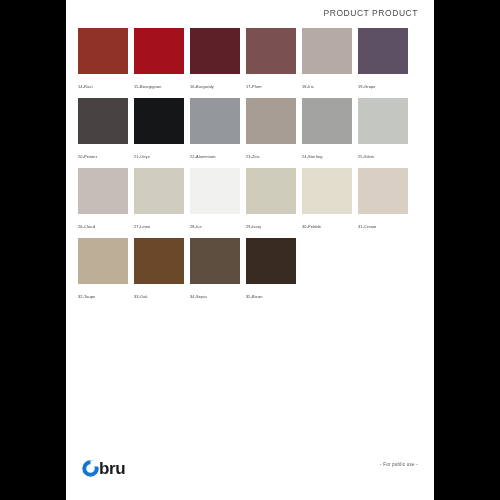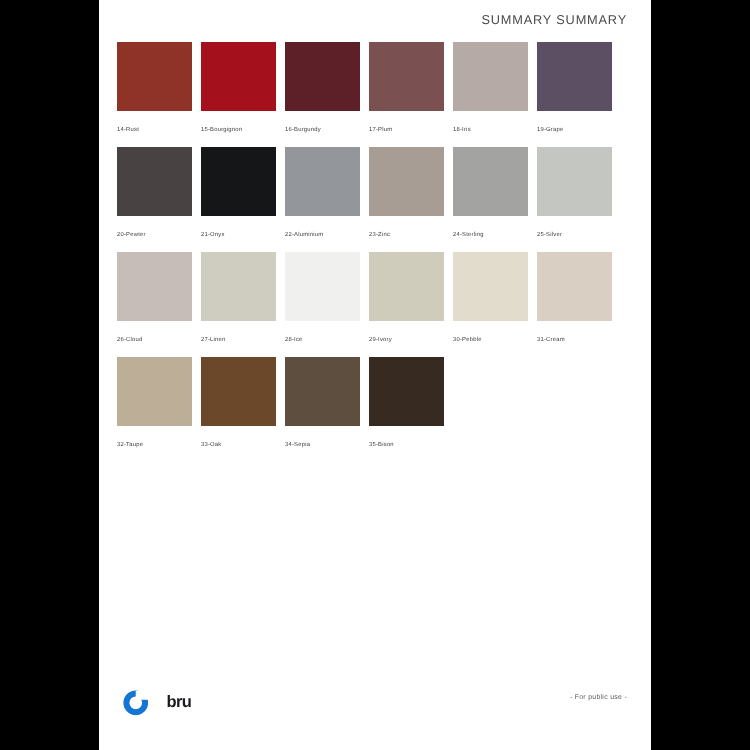--- a/index.html
+++ b/index.html
@@ -93,37 +93,36 @@
     flex-direction: row;
     align-items: center;
   }
   #brand-mark {
     display: block;
     width: 17px;
     height: 17px;
     margin-right: 0px;
   }
   #brand-text {
-    font-size: 11px;
+    font-size: 17px;
     font-weight: bold;
     color: #1b1b1f;
     letter-spacing: -0.4px;
     line-height: 17px;
     font-family: "Liberation Sans", sans-serif;
-    margin-left: 12px;
   }
 </style>
 </head>
 <body>
 
 <div id="viewport">
 
   <div id="page">
 
-    <div id="page-header">SUMMARY SUMMARY</div>
+    <div id="page-header">PRODUCT PRODUCT</div>
 
     <div id="swatch-area">
 
     <div class="swatch-row">
           <div class="swatch-cell"><span class="swatch-chip" style="background-color: rgb(143, 51, 40);"></span><span class="swatch-label">14-Rust</span></div>
           <div class="swatch-cell"><span class="swatch-chip" style="background-color: rgb(164, 16, 28);"></span><span class="swatch-label">15-Bourgignon</span></div>
           <div class="swatch-cell"><span class="swatch-chip" style="background-color: rgb(94, 32, 40);"></span><span class="swatch-label">16-Burgundy</span></div>
           <div class="swatch-cell"><span class="swatch-chip" style="background-color: rgb(122, 81, 80);"></span><span class="swatch-label">17-Plum</span></div>
           <div class="swatch-cell"><span class="swatch-chip" style="background-color: rgb(181, 170, 165);"></span><span class="swatch-label">18-Iris</span></div>
           <div class="swatch-cell"><span class="swatch-chip" style="background-color: rgb(92, 79, 99);"></span><span class="swatch-label">19-Grape</span></div>

